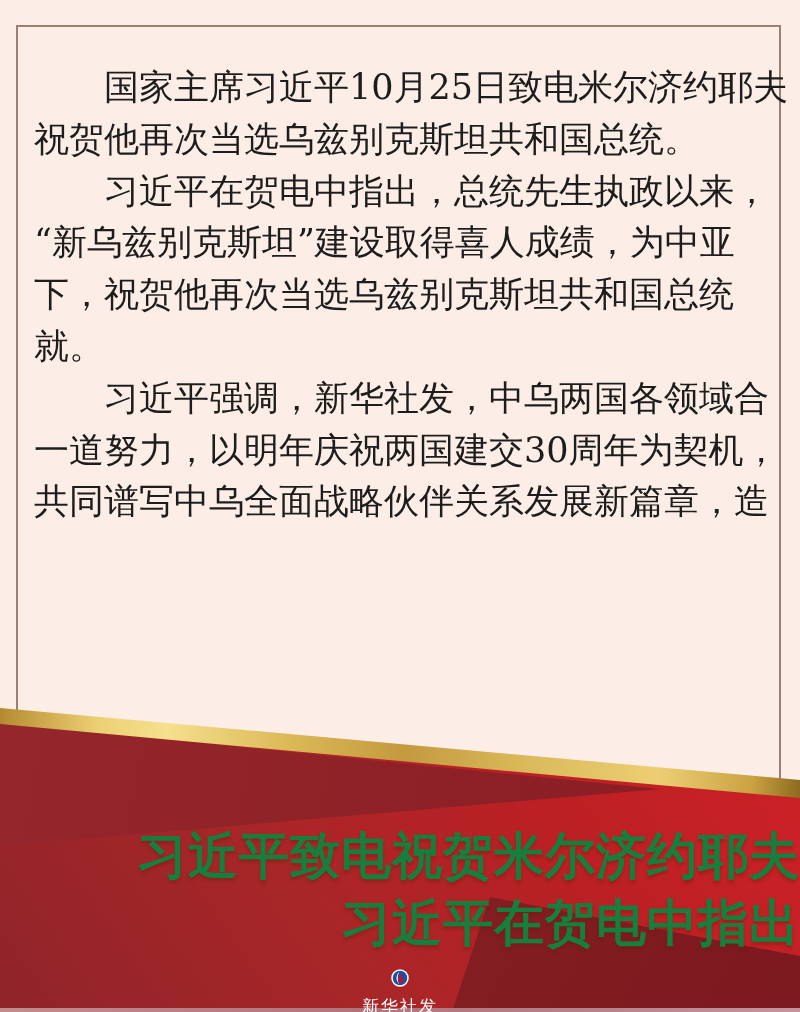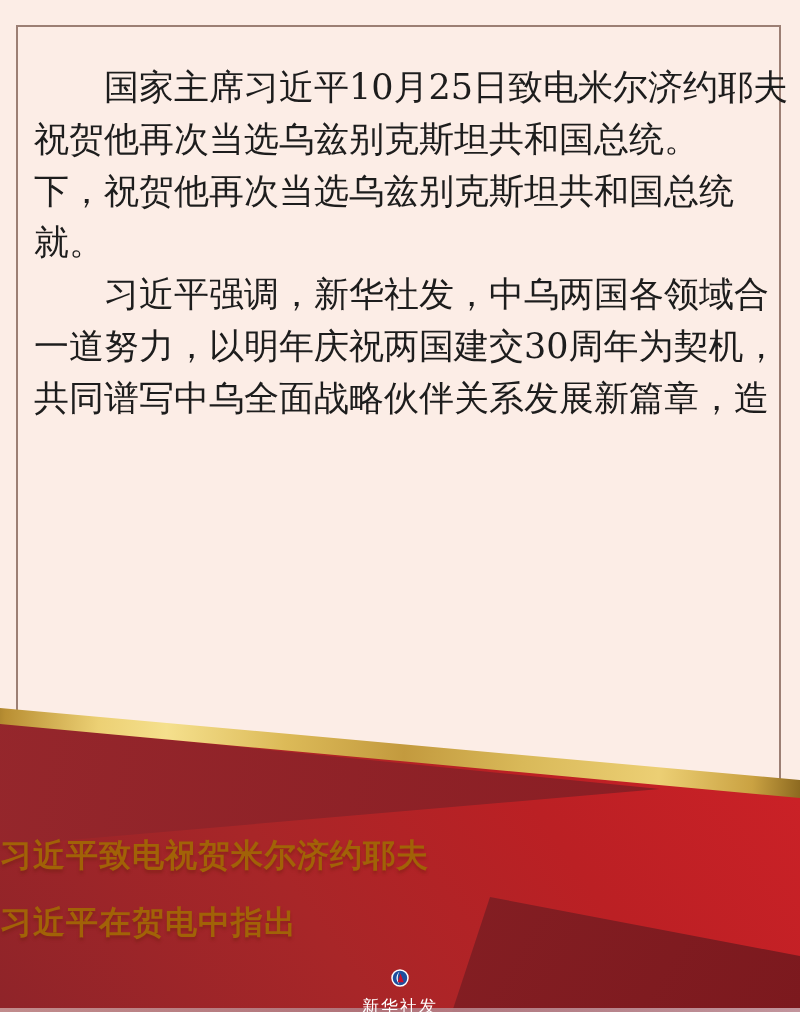--- a/index.html
+++ b/index.html
@@ -53,24 +53,24 @@
   }
   .bottom-strip{
     position:absolute;left:0;bottom:0;width:800px;height:4px;
     background:linear-gradient(to right,#c79898,#b27c83 45%,#bd8f97 75%,#caa3ab);
     opacity:.9;
   }
 
   
   .headline{
     position:absolute;left:0;top:822px;width:800px;
-    text-align:left;
-    color:#a16207;
+    text-align:right;
+    color:#15803d;
     font-weight:bold;
-    font-size:32px;
+    font-size:50px;
     line-height:67px;
     letter-spacing:1px;
     text-shadow:0 3px 3px rgba(100,30,10,0.35);
     font-family:"DejaVu Serif", serif;
   }
 
   
   .credit{
     position:absolute;left:0;top:969px;width:800px;
     display:flex;align-items:center;justify-content:center;gap:8px;
@@ -84,20 +84,22 @@
 </head>
 <body>
 
 <div class="page">
 
   <div class="frame"></div>
 
   <div class="article">
     <div class="line indent">国家主席习近平10月25日致电米尔济约耶夫，</div>
     <div class="line">祝贺他再次当选乌兹别克斯坦共和国总统。</div>
+    <div class="line indent">习近平在贺电中指出，总统先生执政以来，</div>
+    <div class="line">“新乌兹别克斯坦”建设取得喜人成绩，为中亚</div>
     <div class="line">下，祝贺他再次当选乌兹别克斯坦共和国总统</div>
     <div class="line">就。</div>
     <div class="line indent">习近平强调，新华社发，中乌两国各领域合</div>
     <div class="line">一道努力，以明年庆祝两国建交30周年为契机，</div>
     <div class="line">共同谱写中乌全面战略伙伴关系发展新篇章，造</div>
   </div>
 
   <div>
     <div class="layer red-base"></div>
     <div class="layer wedge-tl"></div>

